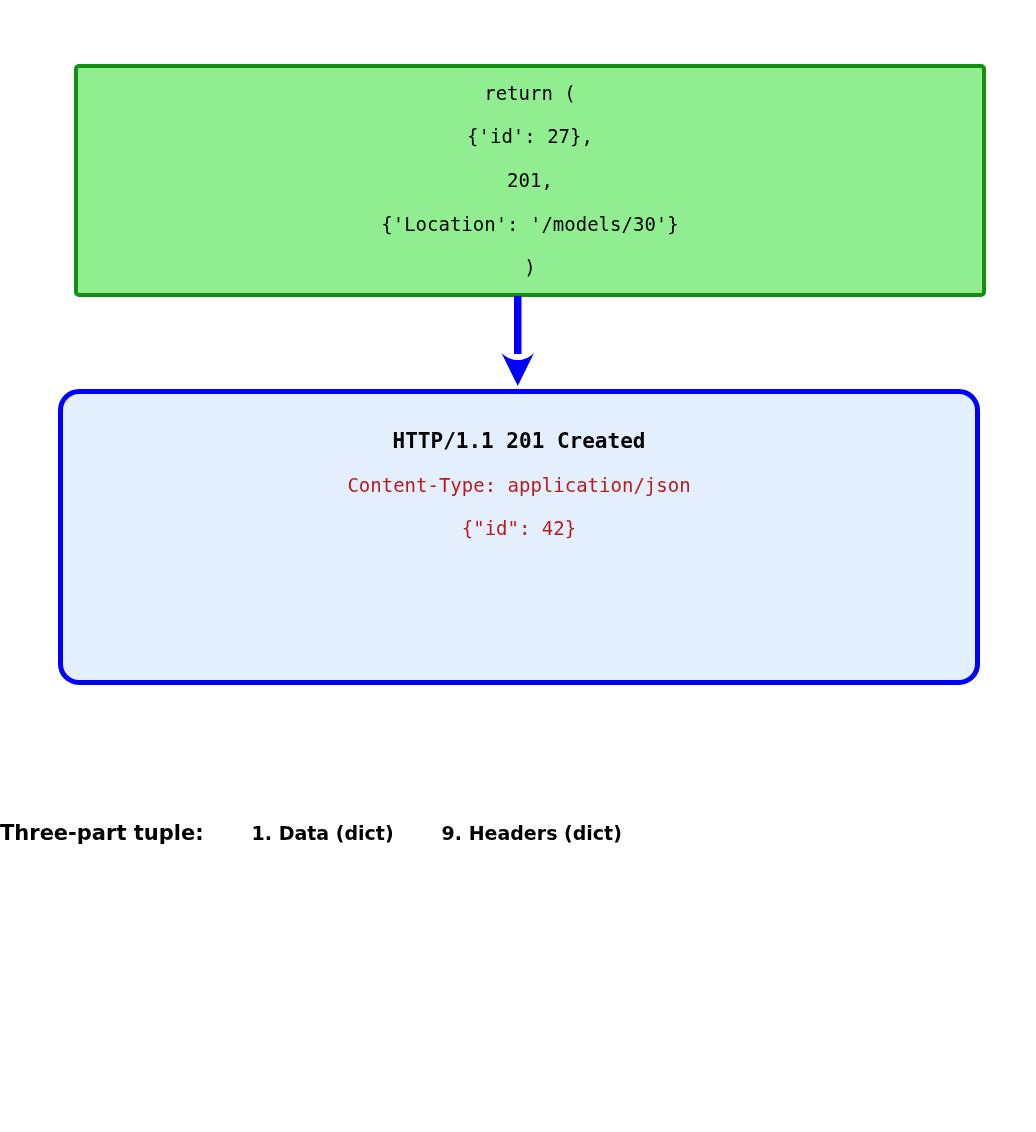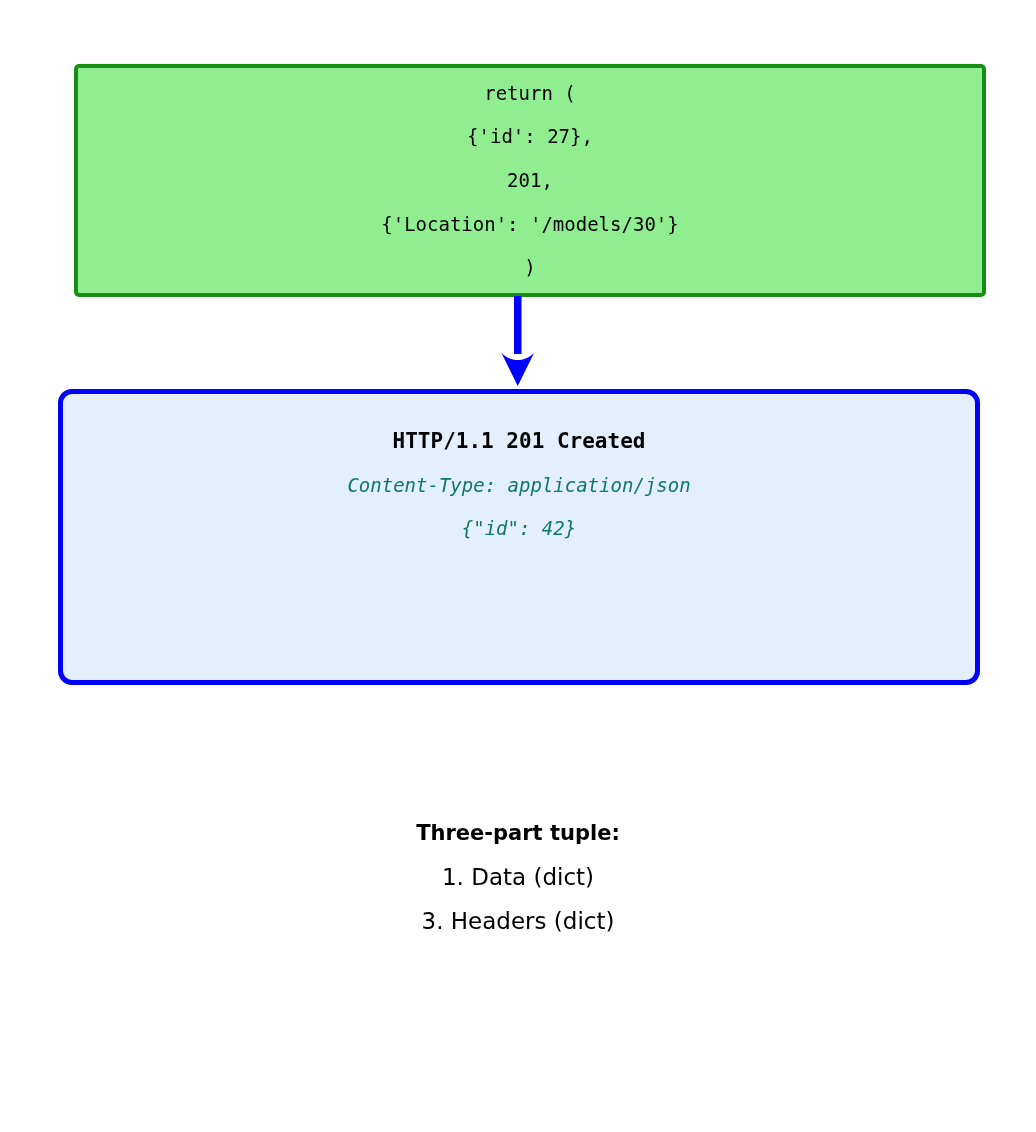--- a/index.html
+++ b/index.html
@@ -68,21 +68,21 @@
   
   .http-box {
     position: absolute;
     left: 58px;
     top: 389px;
     width: 922px;
     height: 296px;
     box-sizing: border-box;
     background: #e3effc;
     border: 5px solid #0000ff;
-    border-radius: 14px;
+    border-radius: 21px;
     display: flex;
     flex-direction: column;
     align-items: center;
     justify-content: flex-start;
     padding-top: 26px;
   }
   .http-status {
     font-family: "DejaVu Sans Mono", monospace;
     font-size: 21px;
     font-weight: bold;
@@ -91,63 +91,64 @@
     text-align: center;
     white-space: pre;
     height: 43.6px;
     display: flex;
     align-items: center;
     justify-content: center;
   }
   .http-line {
     font-family: "DejaVu Sans Mono", monospace;
     font-size: 19px;
-    color: #0f766e;
+    color: #b91c1c;
     line-height: 1;
     text-align: center;
     white-space: pre;
     height: 43.6px;
     display: flex;
     align-items: center;
     justify-content: center;
-    font-style: italic;
   }
 
   
   .caption {
     position: absolute;
     left: 0;
     top: 812px;
     width: 1036px;
     display: flex;
-    flex-direction: column;
+    flex-direction: row;
     align-items: center;
+    gap: 48px;
   }
   .caption-title {
     font-family: "DejaVu Sans", sans-serif;
     font-size: 21px;
     font-weight: bold;
     color: #000000;
     line-height: 1;
     text-align: center;
     height: 43.8px;
     display: flex;
     align-items: center;
     justify-content: center;
   }
   .caption-item {
     font-family: "DejaVu Sans", sans-serif;
-    font-size: 23px;
+    font-size: 19px;
     color: #000000;
     line-height: 1;
     text-align: center;
     height: 43.8px;
     display: flex;
     align-items: center;
     justify-content: center;
+    font-weight: bold;
   }
 </style>
 </head>
 <body>
 
 <div class="diagram">
 
   <div class="code-box">
     <div class="code-line">return (</div>
     <div class="code-line">{'id': 27},</div>
@@ -169,16 +170,16 @@
 
   <div class="http-box">
     <div class="http-status">HTTP/1.1 201 Created</div>
     <div class="http-line">Content-Type: application/json</div>
     <div class="http-line">{"id": 42}</div>
   </div>
 
   <div class="caption">
     <div class="caption-title">Three-part tuple:</div>
     <div class="caption-item">1. Data (dict)</div>
-    <div class="caption-item">3. Headers (dict)</div>
+    <div class="caption-item">9. Headers (dict)</div>
   </div>
 
 </div>
 
 </body></html>

